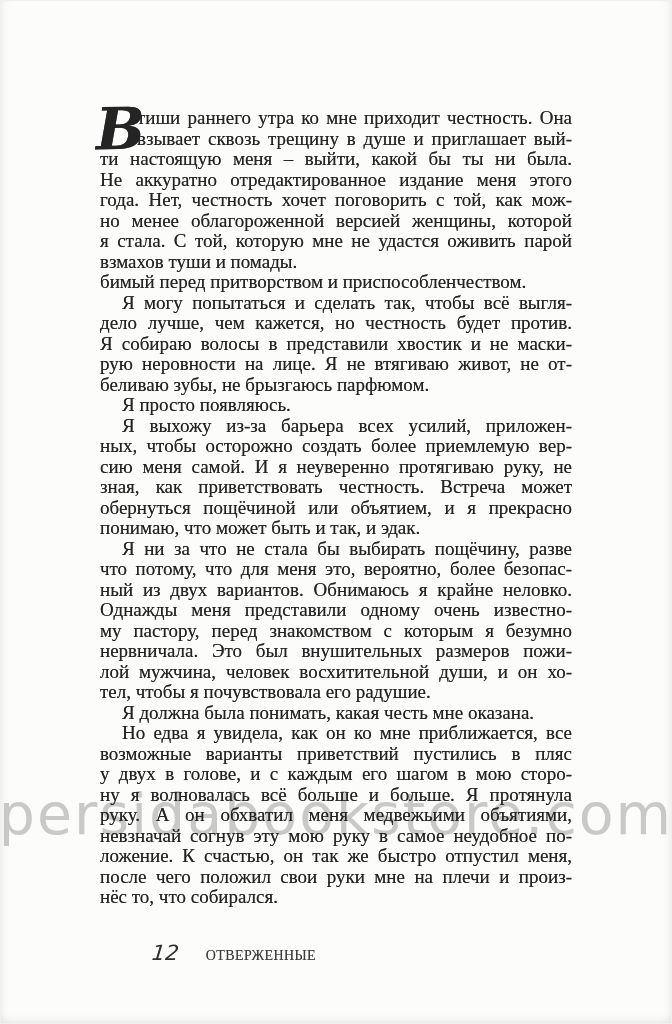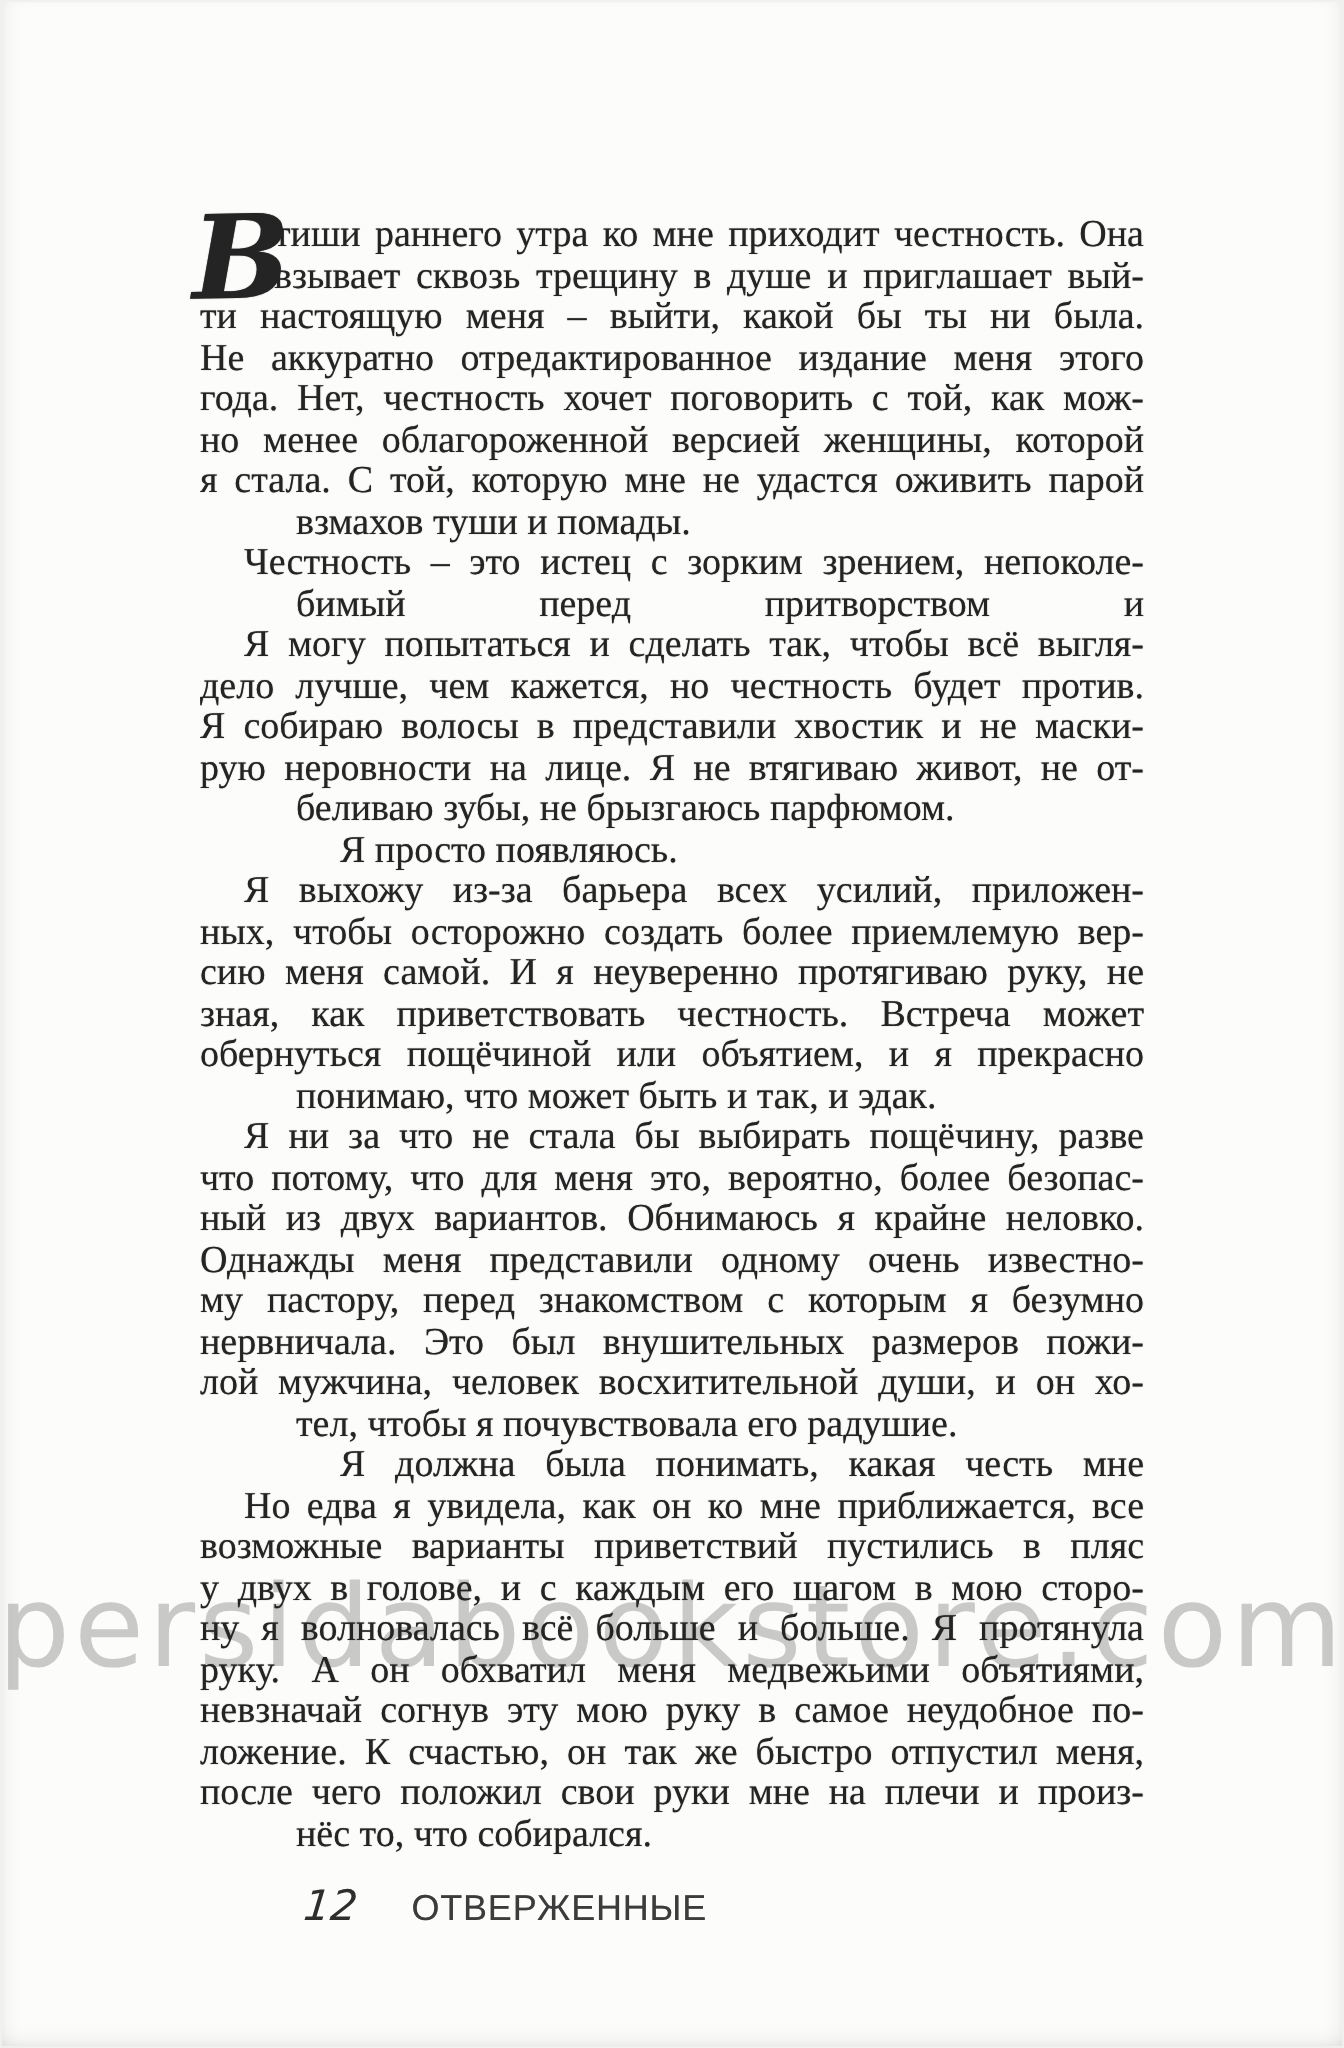--- a/index.html
+++ b/index.html
@@ -42,21 +42,21 @@
     line-height: 20.5px;
     color: var(--ink, #242424);
     text-shadow: 0 0 0.5px rgba(30,30,30,0.65);
   }
   .line {
     height: 20.5px;
     overflow: hidden;
     text-align: justify;
     text-align-last: justify;
   }
-  .line.last { text-align-last: left; margin-left: 48px; }
+  .line.last { text-align-last: left; }
   .line.indent { padding-left: 22px; }
   .line.dcpad { padding-left: 37px; }
   .it { }
   .dropcap {
     position: absolute;
     left: -4px;
     top: -8px;
     font-family: "DejaVu Serif", serif;
     font-style: italic;
     font-weight: bold;
@@ -77,43 +77,42 @@
   }
   .pagenum {
     font-family: "DejaVu Sans", sans-serif;
     font-style: italic;
     font-size: 21px;
     font-weight: 500;
     color: #2e2e2e;
     transform: skewX(-6deg);
   }
   .booktitle {
-    font-family: Liberation Sans, sans-serif;
-    font-size: 18px;
+    font-family: Liberation Serif, serif;
+    font-size: 14px;
     letter-spacing: 0.4px;
     color: var(--footer, #3c3c3c);
     text-shadow: 0 0 0.3px rgba(60,60,60,0.6);
   }
 </style>
 </head>
 <body>
 
 <div class="page" style="--ink: #242424; --paper: #fcfcfb; --footer: #3c3c3c;">
   <div class="watermark">persidabookstore.com</div>
   <div class="text-block">
     <div class="dropcap">В</div>
   <div class="line dcpad"><span>тиши раннего утра ко мне приходит честность. Она</span></div>
       <div class="line dcpad"><span>взывает сквозь трещину в душе и приглашает </span><span class="it">вый-</span></div>
       <div class="line"><span class="it">ти</span><span> настоящую меня – </span><span class="it">выйти, какой бы ты ни была</span><span>.</span></div>
       <div class="line"><span>Не аккуратно отредактированное издание меня этого</span></div>
       <div class="line"><span>года. Нет, честность хочет поговорить с той, как мож-</span></div>
       <div class="line"><span>но менее облагороженной версией женщины, которой</span></div>
       <div class="line"><span>я стала. С той, которую мне не удастся оживить парой</span></div>
       <div class="line last"><span>взмахов туши и помады.</span></div>
-      <div class="line indent"><span>Честность – это истец с зорким зрением, непоколе-</span></div>
       <div class="line last"><span>бимый перед притворством и приспособленчеством.</span></div>
       <div class="line indent"><span>Я могу попытаться и сделать так, чтобы всё выгля-</span></div>
       <div class="line"><span>дело лучше, чем кажется, но честность будет против.</span></div>
       <div class="line"><span>Я собираю волосы в представили хвостик и не маски-</span></div>
       <div class="line"><span>рую неровности на лице. Я не втягиваю живот, не от-</span></div>
       <div class="line last"><span>беливаю зубы, не брызгаюсь парфюмом.</span></div>
       <div class="line last indent"><span>Я просто появляюсь.</span></div>
       <div class="line indent"><span>Я выхожу из-за барьера всех усилий, приложен-</span></div>
       <div class="line"><span>ных, чтобы осторожно создать более приемлемую вер-</span></div>
       <div class="line"><span>сию меня самой. И я неуверенно протягиваю руку, не</span></div>

